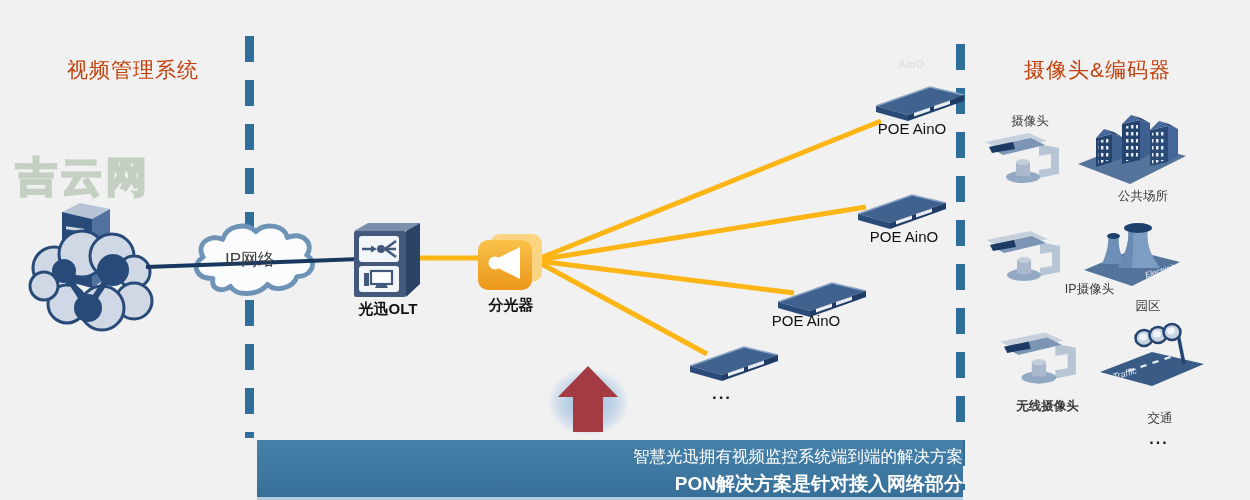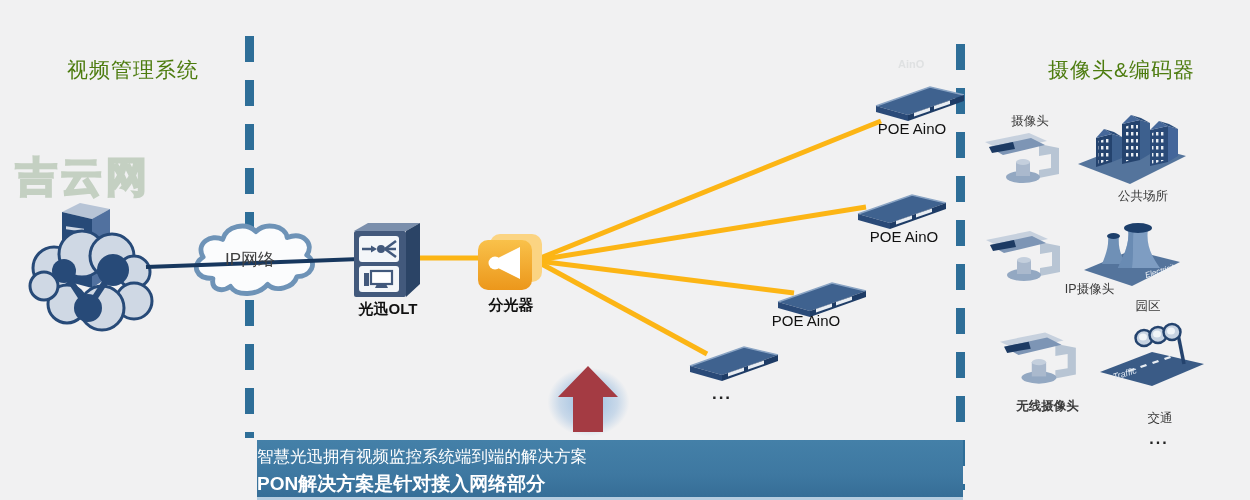--- a/index.html
+++ b/index.html
@@ -1,41 +1,41 @@
 <!DOCTYPE html>
 <html><head>
 <meta charset="utf-8">
 <style>
   html,body{margin:0;padding:0;}
   body{font-family:"Liberation Sans","DejaVu Sans",sans-serif;}
   #canvas{position:relative;width:1250px;height:500px;background:#f1f1f2;overflow:hidden;}
   .abs{position:absolute;}
-  .section-title{font-size:21px;color:#4d7c0f;text-align:center;letter-spacing:1px;z-index:4;}
+  .section-title{font-size:21px;color:#c2410c;text-align:center;letter-spacing:1px;z-index:4;}
   .divider{width:9px;background:repeating-linear-gradient(180deg,#2e6e98 0 26px,transparent 26px 44px);z-index:1;}
   .watermark{font-size:41px;font-weight:bold;letter-spacing:4px;color:#dfe5dc;-webkit-text-stroke:2.5px #c4d0c2;z-index:1;}
   .dev-label{font-size:15px;color:#111;text-align:center;z-index:4;}
   .bold{font-weight:bold;}
   .ep-label{font-size:12.5px;color:#3a3a3a;text-align:center;z-index:4;}
   .ellipsis{font-weight:bold;color:#222;text-align:center;letter-spacing:2px;z-index:4;}
   .faint{font-size:11px;font-weight:bold;color:#dfe1e2;z-index:4;}
   .cloud-label{font-size:17px;color:#404040;text-align:center;z-index:4;}
-  .banner{background:linear-gradient(180deg,#4480a8 0,#3e78a1 60%,#366e97 100%);border-bottom:3px solid #b6cde0;text-align:left;z-index:5;color:#fff;}
+  .banner{background:linear-gradient(180deg,#4480a8 0,#3e78a1 60%,#366e97 100%);border-bottom:3px solid #b6cde0;text-align:right;z-index:5;color:#fff;}
   .banner .l1{font-size:16.5px;margin-top:6px;}
   .banner .l2{font-size:19px;font-weight:bold;margin-top:3px;}
   .glow{background:radial-gradient(ellipse closest-side,rgba(140,180,220,.9),rgba(140,180,220,.4) 55%,rgba(140,180,220,0) 78%);z-index:3;}
   svg{display:block;}
   .z2{z-index:2;} .z3{z-index:3;} .z4{z-index:4;}
 </style>
 </head>
 <body>
 
 <div id="canvas">
 
   <div class="abs section-title" style="left:38px;top:56px;width:190px;">视频管理系统</div>
-  <div class="abs section-title" style="left:1000px;top:56px;width:195px;text-align:right;">摄像头&amp;编码器</div>
+  <div class="abs section-title" style="left:1000px;top:56px;width:195px;">摄像头&amp;编码器</div>
 
   <div class="abs divider" style="left:245px;top:36px;height:402px;"></div>
   <div class="abs divider" style="left:956px;top:44px;height:446px;"></div>
 
   <div class="abs watermark" style="left:16px;top:150px;">吉云网</div>
 
   <svg class="abs z3" style="left:0;top:0;" width="1250" height="500">
     <line x1="146" y1="267" x2="360" y2="259" stroke="#17375e" stroke-width="4"></line>
     <line x1="416" y1="258" x2="484" y2="258" stroke="#fcb515" stroke-width="5"></line>
     <line x1="538" y1="259" x2="881" y2="121" stroke="#fcb515" stroke-width="5"></line>

